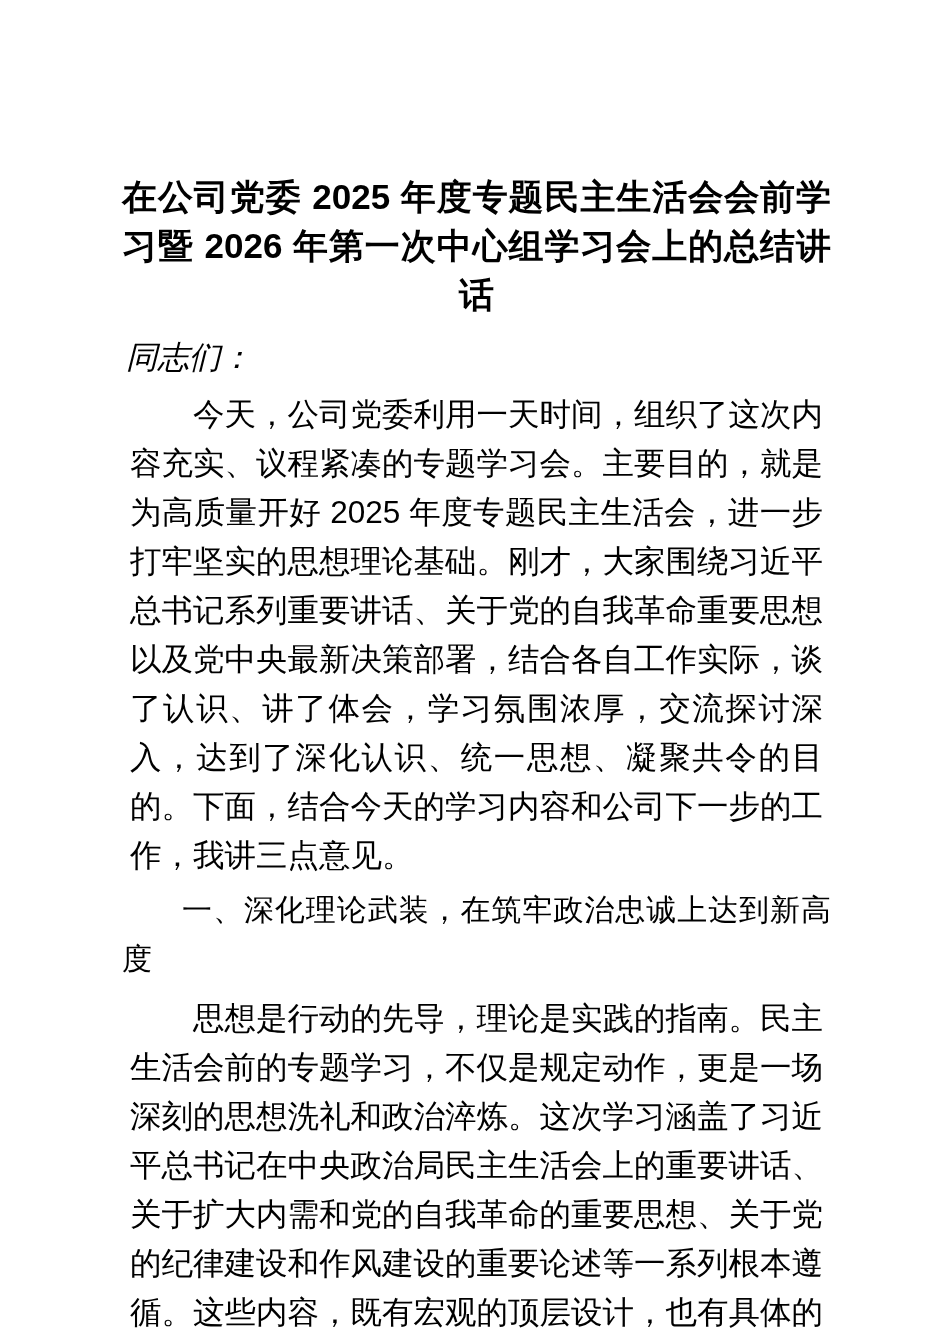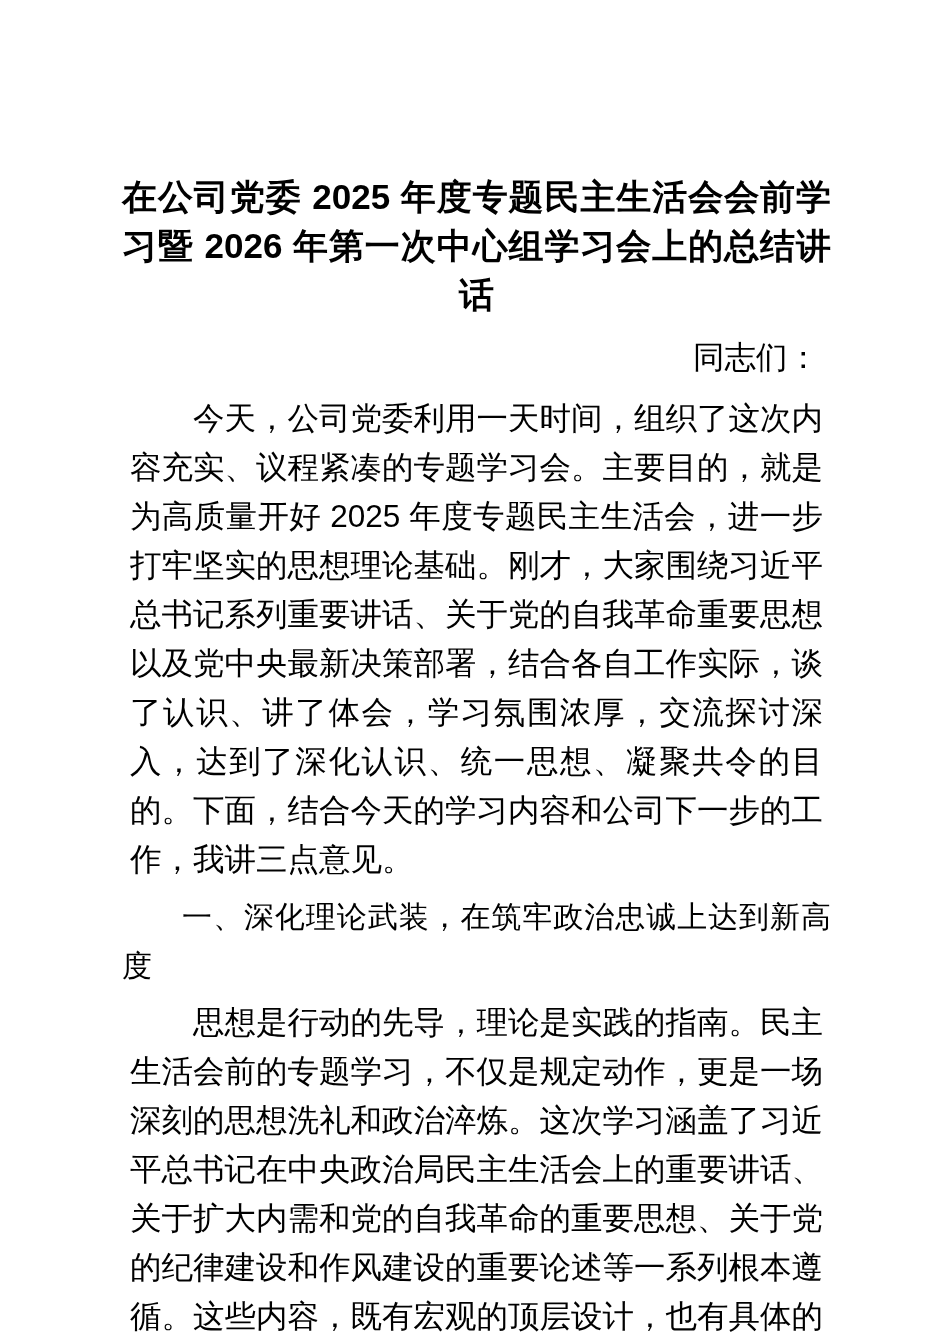--- a/index.html
+++ b/index.html
@@ -41,22 +41,23 @@
     letter-spacing: 0px;
     margin: 0 0 14px 0;
     word-break: break-all;
   }
 
   
   .salutation {
     font-size: 31.5px;
     font-weight: 400;
     line-height: 49px;
-    margin: 12px;
-    text-align: right;
+    margin: 4px;
+    text-align: left;
+    font-style: italic;
   }
 
   
   .body-para {
     font-size: 31.5px;
     font-weight: 400;
     line-height: 49px;
     margin: 8px;
     text-align: justify;
     text-justify: inter-ideograph;
@@ -66,20 +67,21 @@
 
   
   .section-heading {
     font-size: 30px;
     font-weight: 400;
     line-height: 49px;
     margin: 0;
     text-align: justify;
     text-indent: 60px;
     word-break: break-all;
+    font-family: Liberation Mono, monospace;
   }
 </style>
 </head>
 <body>
 
 <div class="page">
   <div class="content">
 
     <h1 class="doc-title">在公司党委 2025 年度专题民主生活会会前学习暨 2026 年第一次中心组学习会上的总结讲话</h1>
 

